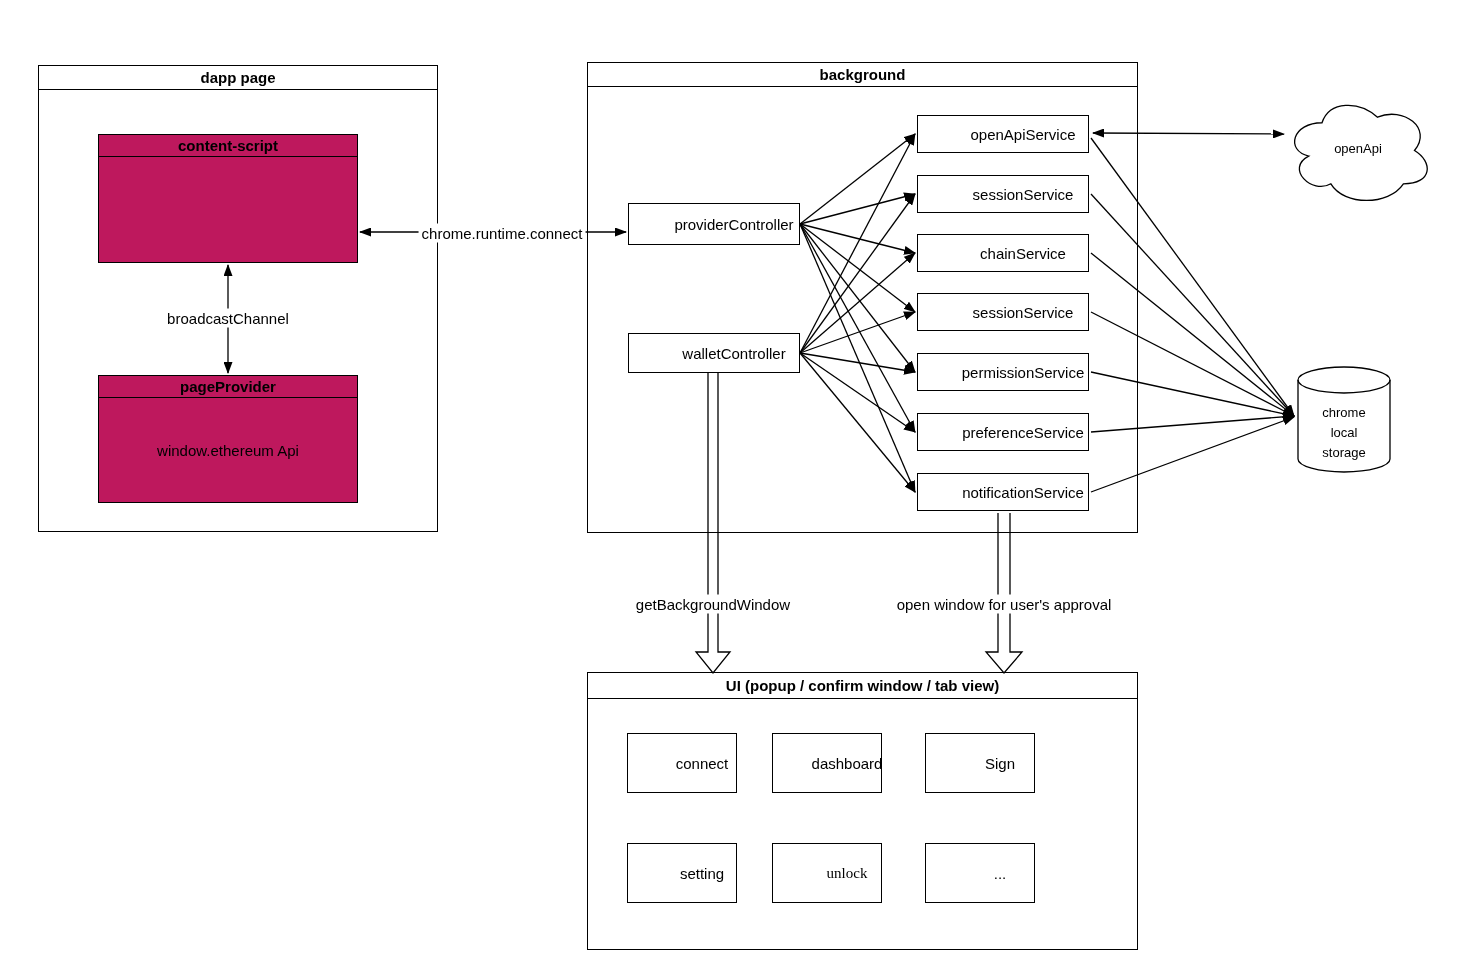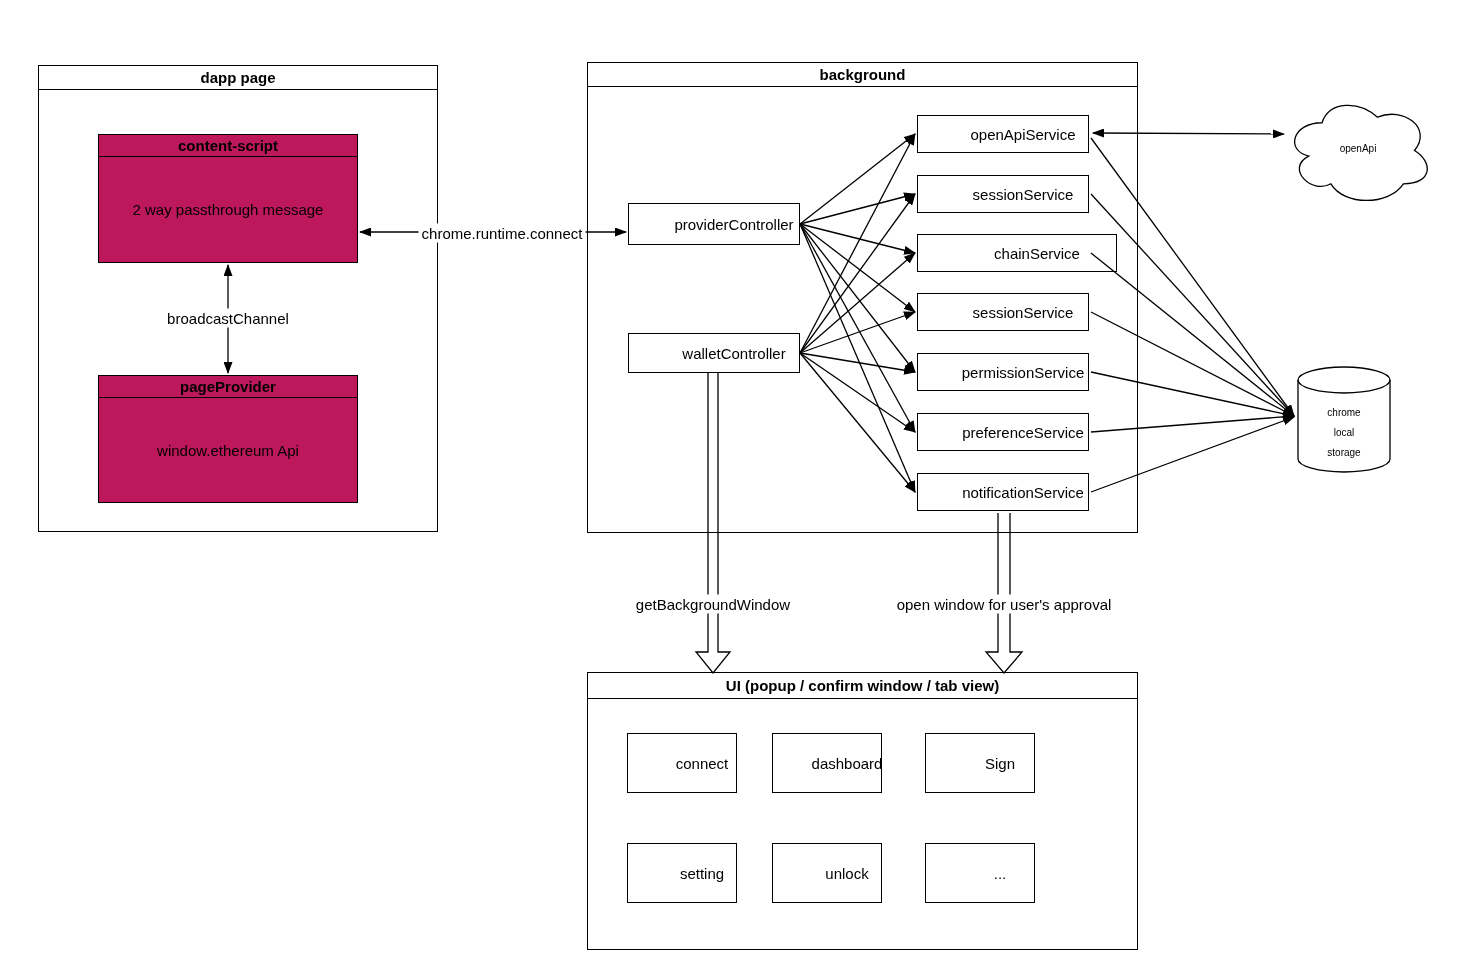--- a/index.html
+++ b/index.html
@@ -90,40 +90,39 @@
     font-size: 15px;
     text-align: center;
     padding: 1px 3px;
     z-index: 3;
     white-space: nowrap;
     transform: translate(-50%, -50%);
   }
   
   .shape-label {
     position: absolute;
-    font-size: 10px;
+    font-size: 13px;
     text-align: center;
     z-index: 3;
     white-space: nowrap;
     transform: translate(-50%, -50%);
     line-height: 20px;
   }
 </style>
 </head>
 <body>
 
 <div class="canvas">
 
   <div class="container" style="left:38px; top:40px; width:400px; height:467px;">
     <div class="container-header">dapp page</div>
   </div>
 
   <div class="titled-node" style="left:98px; top:109px; width:260px; height:129px;">
     <div class="node-header">content-script</div>
-    <div class="node-body">2 way passthrough message</div>
   </div>
 
   <div class="titled-node" style="left:98px; top:350px; width:260px; height:128px;">
     <div class="node-header">pageProvider</div>
     <div class="node-body">window.ethereum Api</div>
   </div>
 
   <div class="container" style="left:587px; top:37px; width:551px; height:471px;">
     <div class="container-header">background</div>
   </div>
@@ -134,21 +133,21 @@
   <div class="node" style="left:628px; top:308px; width:172px; height:40px;">
     <span>walletController</span>
   </div>
 
   <div class="node" style="left:917px; top:90px; width:172px; height:38px;">
     <span>openApiService</span>
   </div>
   <div class="node" style="left:917px; top:150px; width:172px; height:38px;">
     <span>sessionService</span>
   </div>
-  <div class="node" style="left:917px; top:209px; width:200px; height:38px;">
+  <div class="node" style="left:917px; top:209px; width:172px; height:38px;">
     <span>chainService</span>
   </div>
   <div class="node" style="left:917px; top:268px; width:172px; height:38px;">
     <span>sessionService</span>
   </div>
   <div class="node" style="left:917px; top:328px; width:172px; height:38px;">
     <span>permissionService</span>
   </div>
   <div class="node" style="left:917px; top:388px; width:172px; height:38px;">
     <span>preferenceService</span>
@@ -166,21 +165,21 @@
   </div>
   <div class="node" style="left:925px; top:708px; width:110px; height:60px;">
     <span>Sign</span>
   </div>
   <div class="node" style="left:772px; top:708px; width:110px; height:60px;">
     <span>dashboard</span>
   </div>
   <div class="node" style="left:627px; top:818px; width:110px; height:60px;">
     <span>setting</span>
   </div>
-  <div class="node" style="left:772px; top:818px; width:110px; height:60px;">
+  <div class="node" style="left:772px; top:818px; width:110px; height:60px;font-family:Liberation Serif, serif;">
     <span>unlock</span>
   </div>
   <div class="node" style="left:925px; top:818px; width:110px; height:60px;">
     <span>...</span>
   </div>
 
   <svg class="links" width="1477" height="964" viewBox="0 0 1477 964">
     <defs>
       <marker id="arrE" markerUnits="userSpaceOnUse" markerWidth="12" markerHeight="9" refX="11" refY="4.5" orient="auto">
         <path d="M0,0 L12,4.5 L0,9 Z" fill="#000000"></path>

